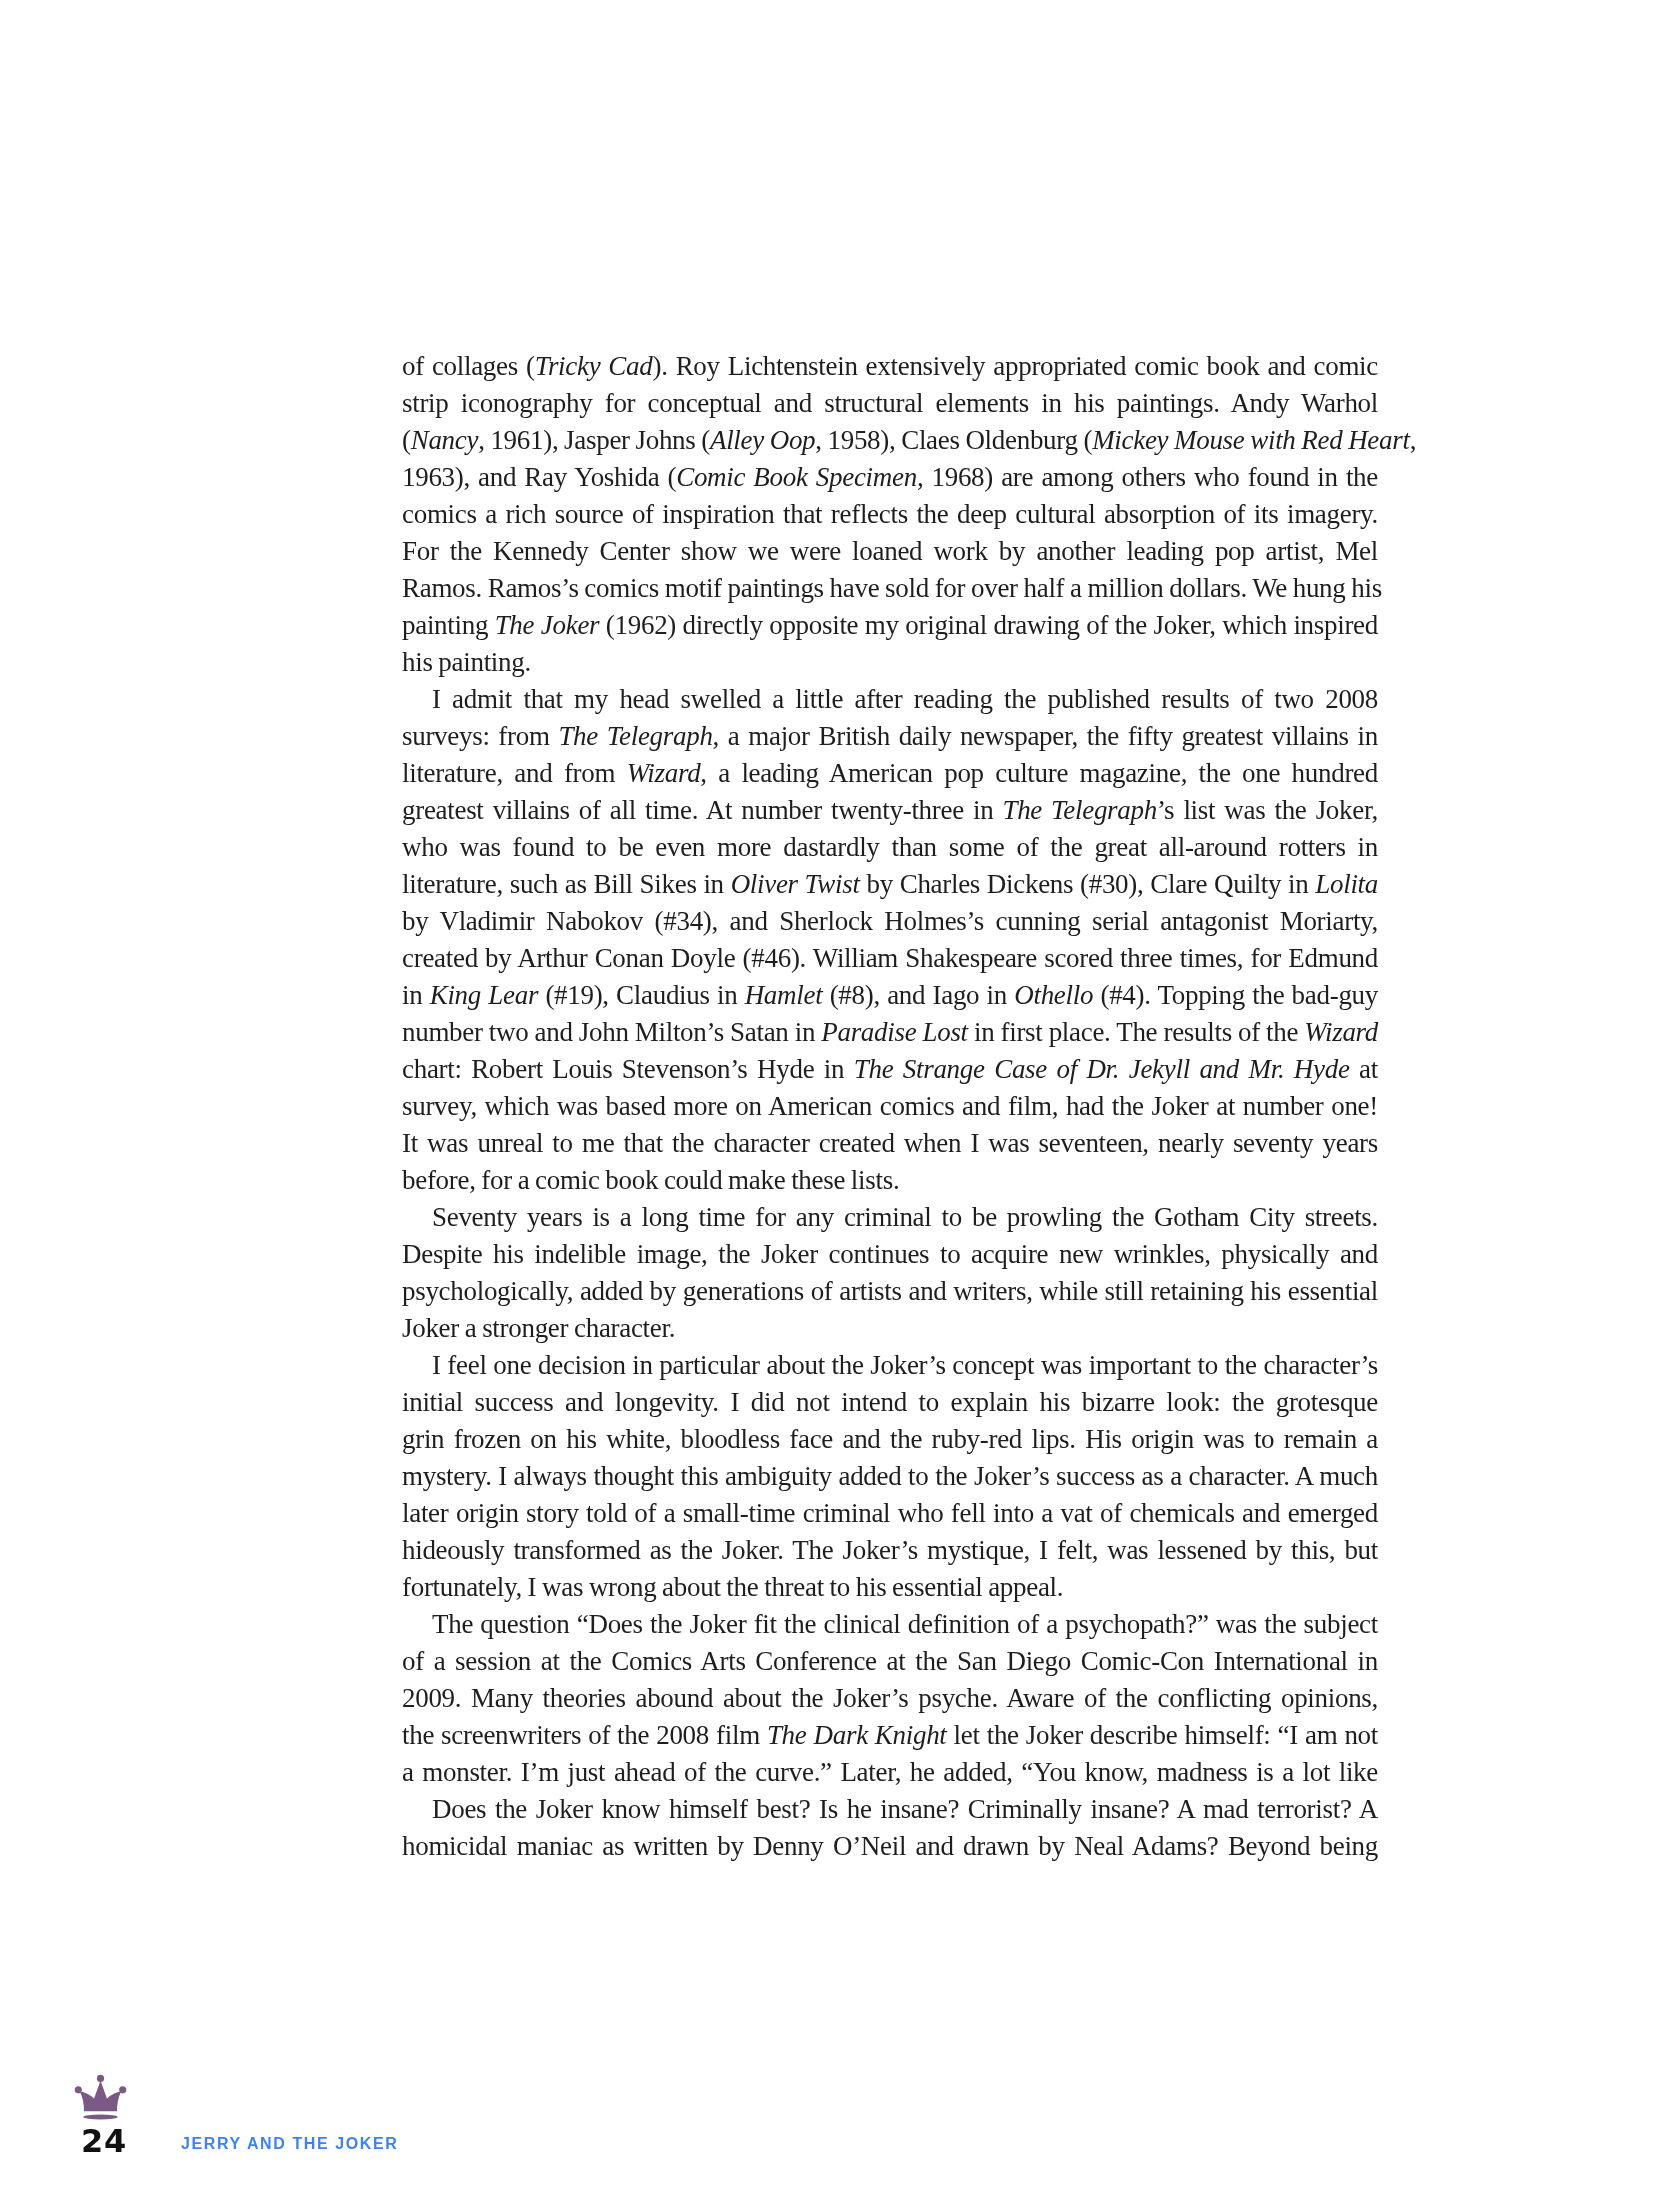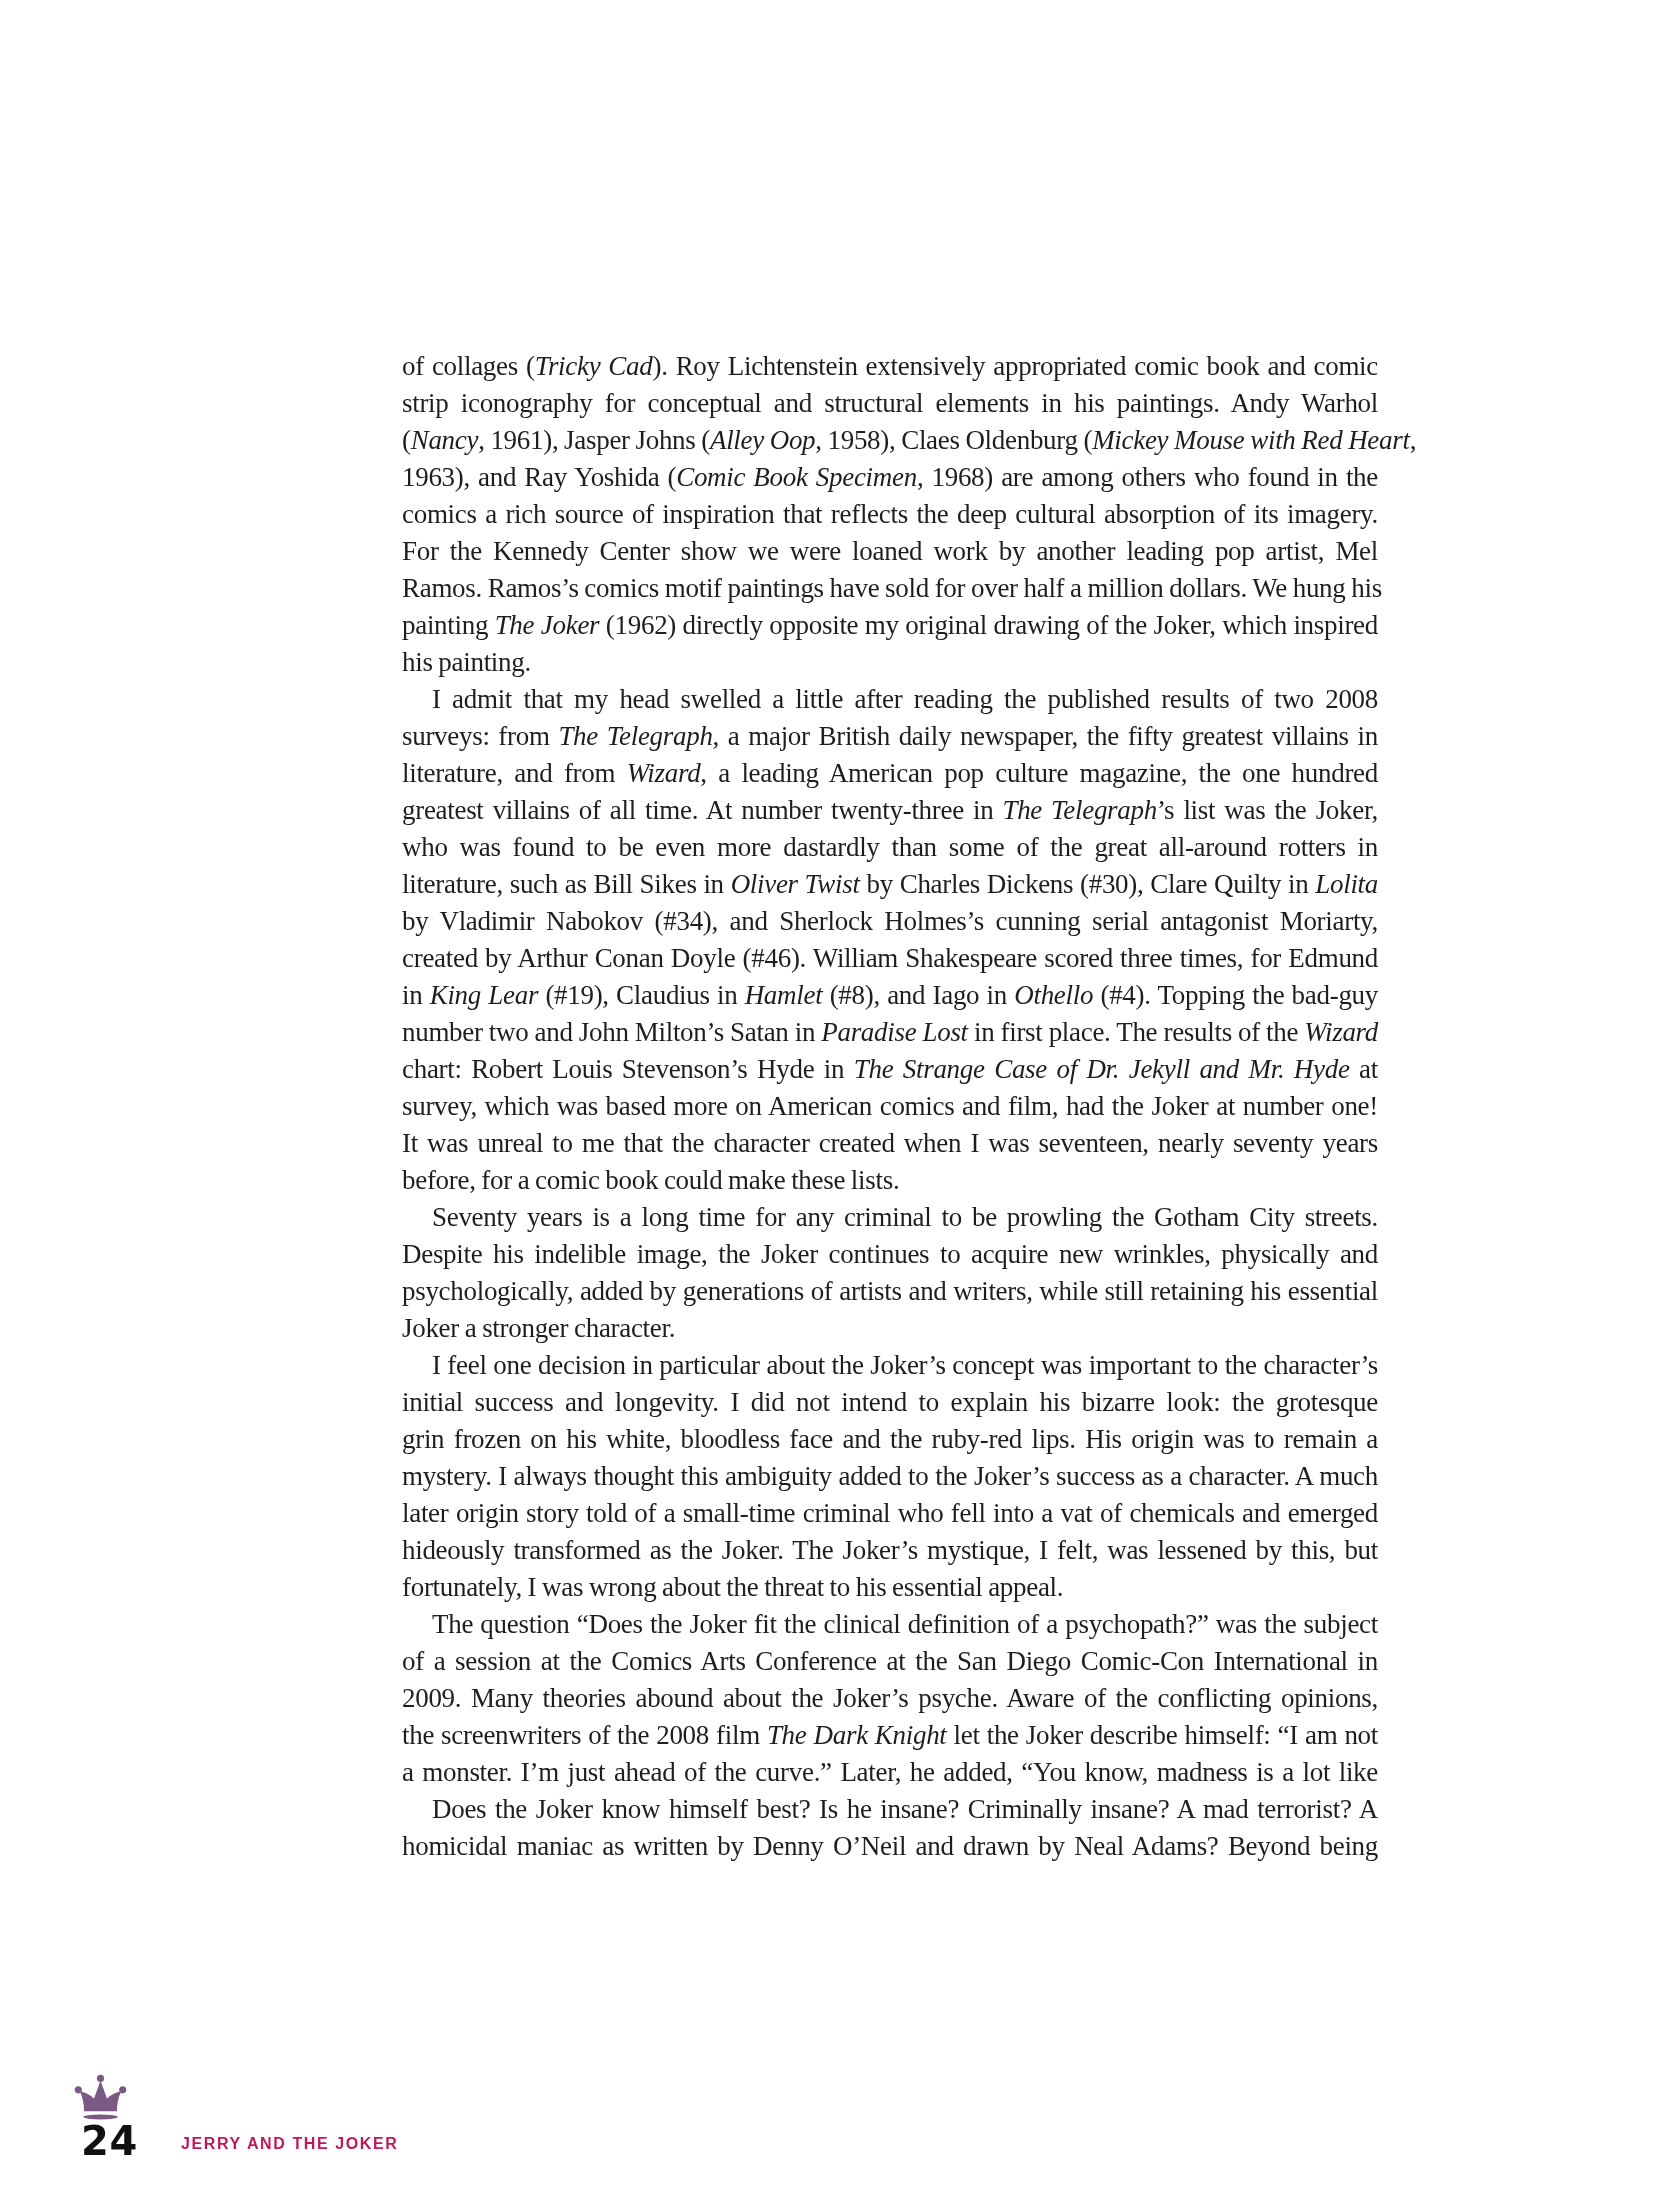--- a/index.html
+++ b/index.html
@@ -54,34 +54,34 @@
     top: 2062px;
     width: 53px;
     height: 46px;
   }
   .footer-page-number {
     position: absolute;
     left: 81px;
     top: 2111px;
     font-family: "DejaVu Sans", "Liberation Sans", sans-serif;
     font-weight: bold;
-    font-size: 40px;
+    font-size: 32px;
     line-height: 36px;
     color: #111111;
     letter-spacing: 0.7px;
   }
   .footer-running-title {
     position: absolute;
     left: 181px;
     top: 2122px;
     font-family: "Liberation Sans", "DejaVu Sans", sans-serif;
     font-weight: bold;
     font-size: 16px;
     line-height: 19px;
-    color: #be185d;
+    color: #3b82f6;
     letter-spacing: 1.6px;
   }
 </style>
 </head>
 <body>
 
 <div class="page">
 
   <div class="body-text" id="body-text">
       <div>

